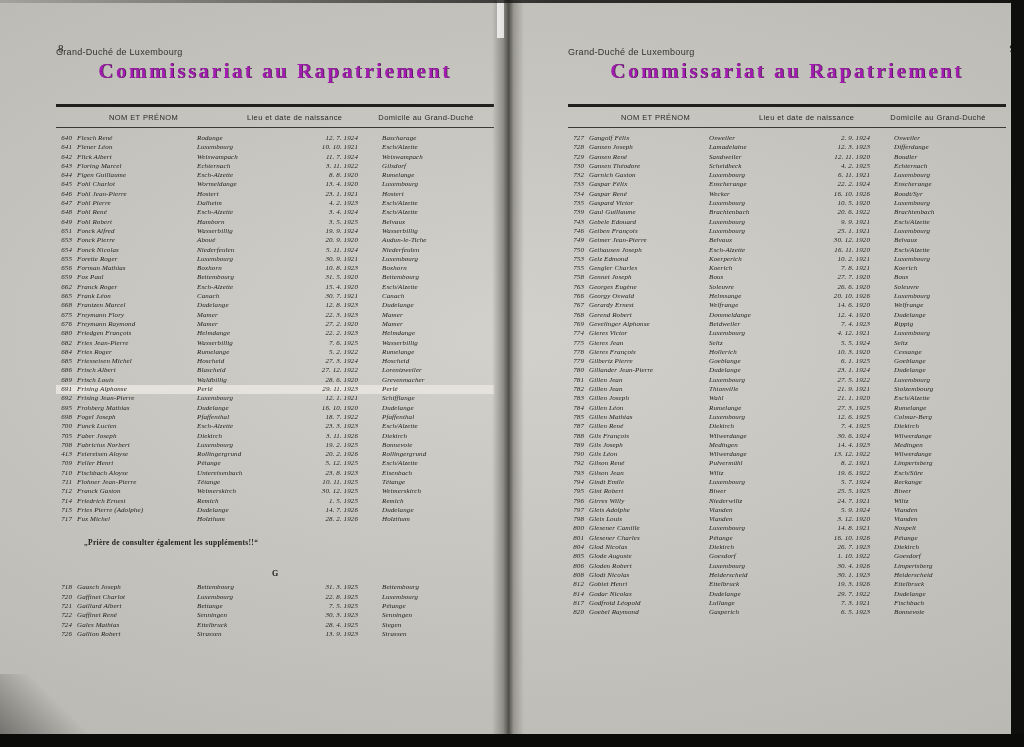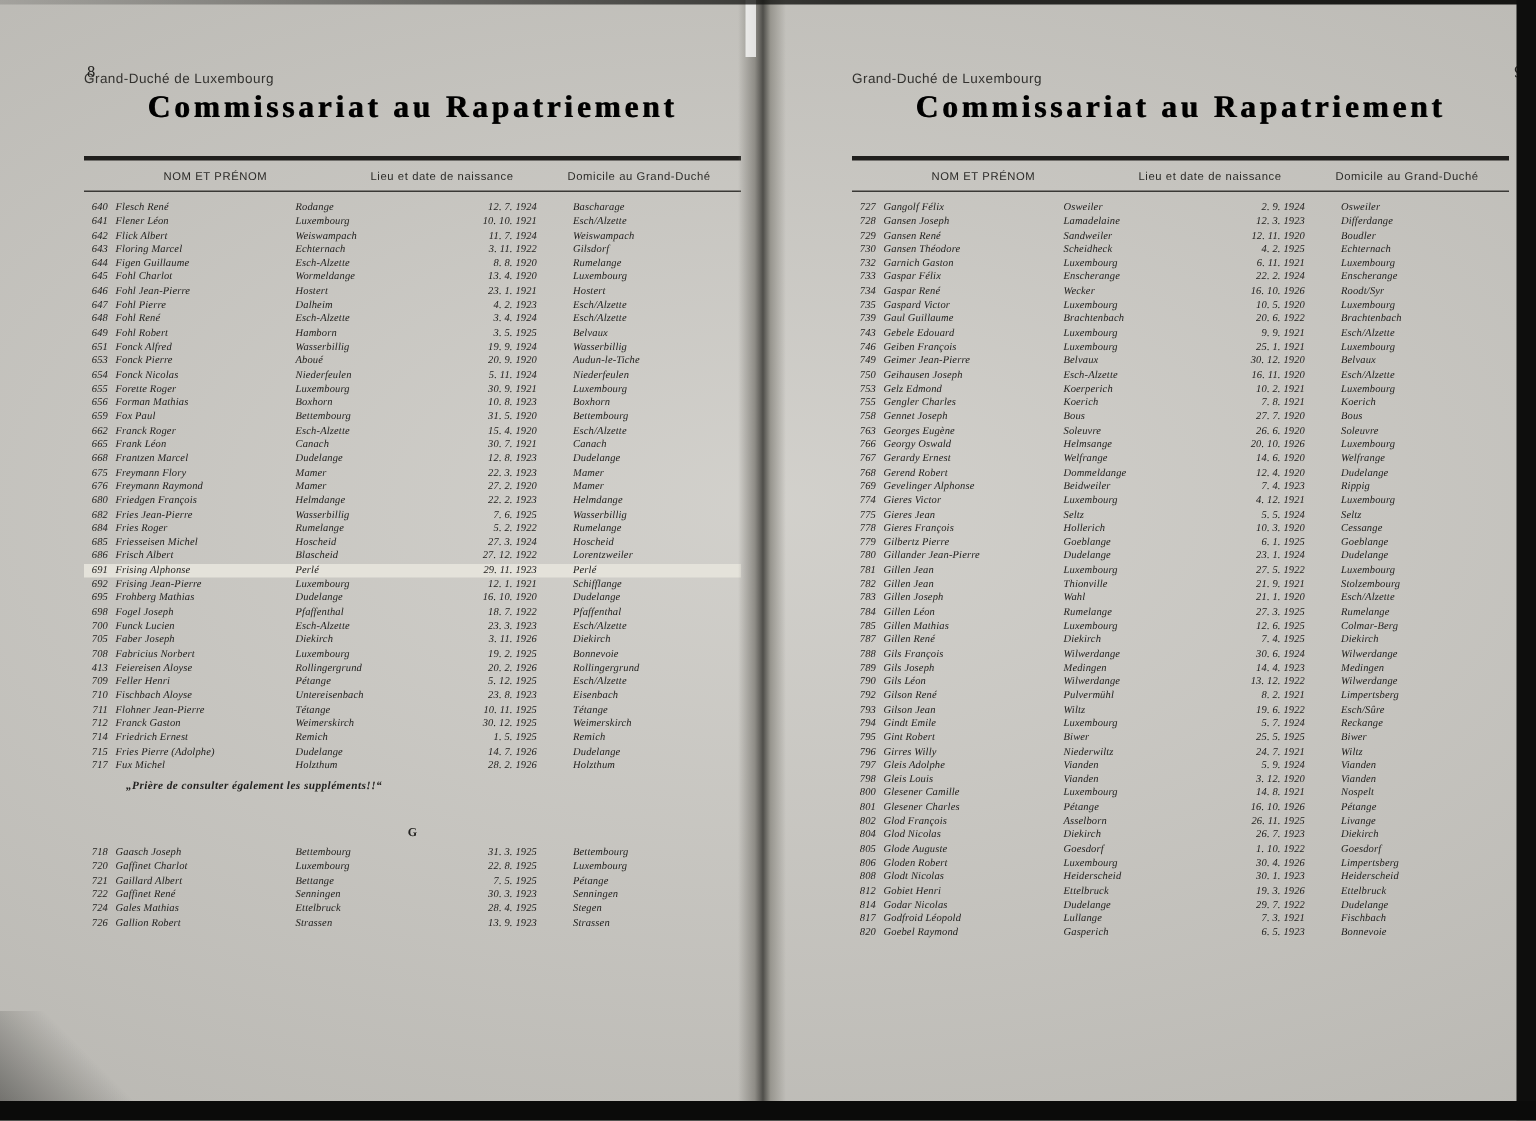--- a/index.html
+++ b/index.html
@@ -19,32 +19,32 @@
 
   .page{position:absolute;top:0;width:438px;}
   .page-left{left:56px;}
   .page-right{left:568px;}
   .pagenum{position:absolute;top:42px;font-size:11px;letter-spacing:1px;}
   .page-left .pagenum{left:2px;}
   .page-right .pagenum{right:-10px;}
   .hdr-small{padding-top:47px;font-size:9px;
         font-family:"Liberation Sans",sans-serif;color:#33322f;letter-spacing:.3px;}
   .title{margin:2px 0 0;text-align:center;font-size:21px;font-weight:bold;letter-spacing:2.5px;
-        color:#000000;text-shadow:.5px 0 0 #181715;}
+        color:#a21caf;text-shadow:.5px 0 0 #181715;}
   .thead{margin-top:20px;border-top:3px solid #201f1d;border-bottom:1px solid #3a3936;
         display:grid;grid-template-columns:40% 29% 31%;align-items:center;height:20px;
         font-family:"Liberation Sans",sans-serif;font-size:7.5px;letter-spacing:.4px;color:#2b2a27;}
   .thead span{text-align:center;}
   .rows{margin-top:6px;font-style:italic;}
   .row{display:grid;grid-template-columns:141px 97px 64px 24px 1fr;line-height:9.3px;
         font-size:7px;letter-spacing:.1px;white-space:nowrap;}
   .row.hl{background:#e4e2da;}
   .row .no{display:inline-block;width:16px;text-align:right;margin-right:5px;}
   .row .date{text-align:right;}
-  .note{margin-top:4px;padding-left:28px;font-size:7.5px;font-weight:bold;letter-spacing:.3px;font-style:italic;}
+  .note{margin-top:14px;padding-left:28px;font-size:7.5px;font-weight:bold;letter-spacing:.3px;}
   .gletter{margin-top:22px;text-align:center;font-size:8px;font-weight:bold;}
   .rows.g{margin-top:5px;}
 </style>
 </head>
 <body>
 
 <div class="scan">
 
   <div class="page page-left">
     <div class="pagenum">8</div>
@@ -258,20 +258,27 @@
         </div>
 
         <div class="row">
           <span><span class="no">686</span><span>Frisch Albert</span></span>
           <span>Blascheid</span>
           <span class="date">27. 12. 1922</span>
           <span></span>
           <span>Lorentzweiler</span>
         </div>
 
+        <div class="row">
+          <span><span class="no">689</span><span>Frisch Louis</span></span>
+          <span>Waldbillig</span>
+          <span class="date">28. 6. 1920</span>
+          <span></span>
+          <span>Grevenmacher</span>
+        </div>
 
         <div class="row hl">
           <span><span class="no">691</span><span>Frising Alphonse</span></span>
           <span>Perlé</span>
           <span class="date">29. 11. 1923</span>
           <span></span>
           <span>Perlé</span>
         </div>
 
         <div class="row">
@@ -796,27 +803,20 @@
         </div>
 
         <div class="row">
           <span><span class="no">801</span><span>Glesener Charles</span></span>
           <span>Pétange</span>
           <span class="date">16. 10. 1926</span>
           <span></span>
           <span>Pétange</span>
         </div>
 
-        <div class="row">
-          <span><span class="no">802</span><span>Glod François</span></span>
-          <span>Asselborn</span>
-          <span class="date">26. 11. 1925</span>
-          <span></span>
-          <span>Livange</span>
-        </div>
 
         <div class="row">
           <span><span class="no">804</span><span>Glod Nicolas</span></span>
           <span>Diekirch</span>
           <span class="date">26. 7. 1923</span>
           <span></span>
           <span>Diekirch</span>
         </div>
 
         <div class="row">

